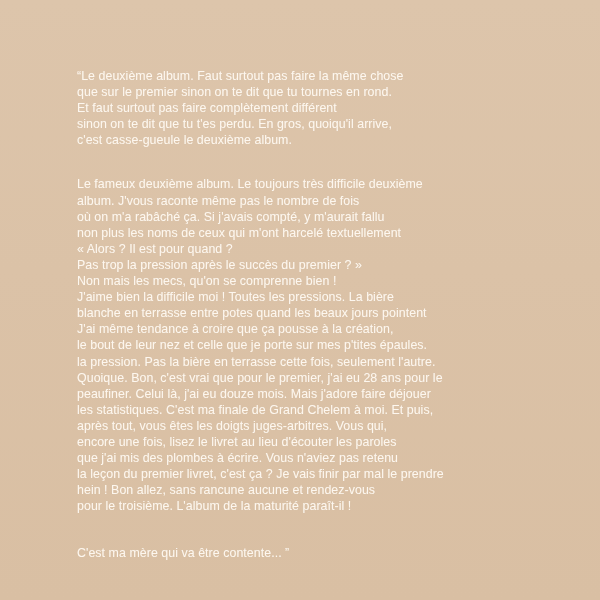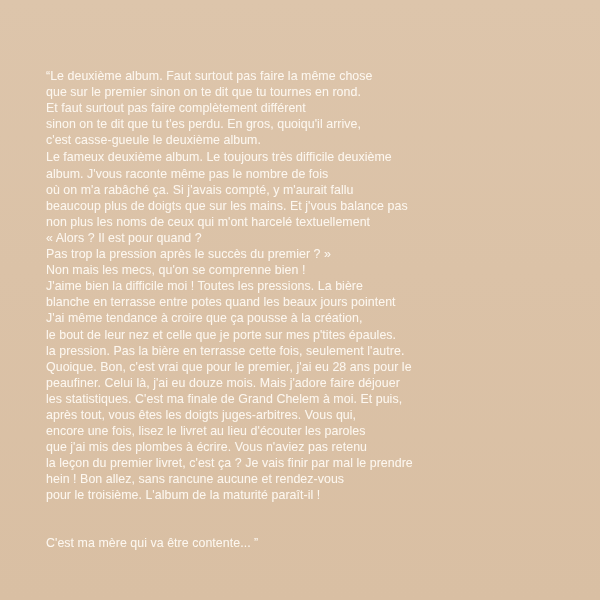--- a/index.html
+++ b/index.html
@@ -15,34 +15,34 @@
   }
   .page {
     position: relative;
     width: 600px;
     height: 600px;
     box-sizing: border-box;
     background: linear-gradient(180deg, #ddc5ab 0%, #dbc2a7 45%, #d9bfa3 100%);
   }
   .text-column {
     position: absolute;
-    left: 46px;
+    left: 77px;
     top: 68px;
     width: 468px;
   }
   .para {
     color: #fdf7ef;
     font-size: 12.4px;
     line-height: 16.1px;
     letter-spacing: 0.05px;
     margin: 0 0 0 0;
     text-shadow: 0 0 1px rgba(253,247,239,0.25);
   }
   .para.block-gap {
-    margin-top: 1px;
+    margin-top: 28px;
   }
   .para.last-gap {
     margin-top: 31px;
   }
   .italic {
   }
   .line {
     display: block;
     white-space: pre-wrap;
   }
@@ -58,21 +58,20 @@
       <span class="line">que sur le premier sinon on te dit que tu tournes en rond.</span>
       <span class="line">Et faut surtout pas faire complètement différent</span>
       <span class="line">sinon on te dit que tu t'es perdu. En gros, quoiqu'il arrive,</span>
       <span class="line">c'est casse-gueule le deuxième album.</span>
     </p>
 
     <p class="para block-gap">
       <span class="line">Le fameux deuxième album. Le toujours très difficile deuxième</span>
       <span class="line">album. J'vous raconte même pas le nombre de fois</span>
       <span class="line">où on m'a rabâché ça. Si j'avais compté, y m'aurait fallu</span>
-      <span class="line">beaucoup plus de doigts que sur les mains. Et j'vous balance pas</span>
       <span class="line">non plus les noms de ceux qui m'ont harcelé textuellement</span>
     </p>
 
     <p class="para italic">
       <span class="line">« Alors ? Il est pour quand ?</span>
       <span class="line">Pas trop la pression après le succès du premier ? »</span>
     </p>
 
     <p class="para">
       <span class="line">Non mais les mecs, qu'on se comprenne bien !</span>

